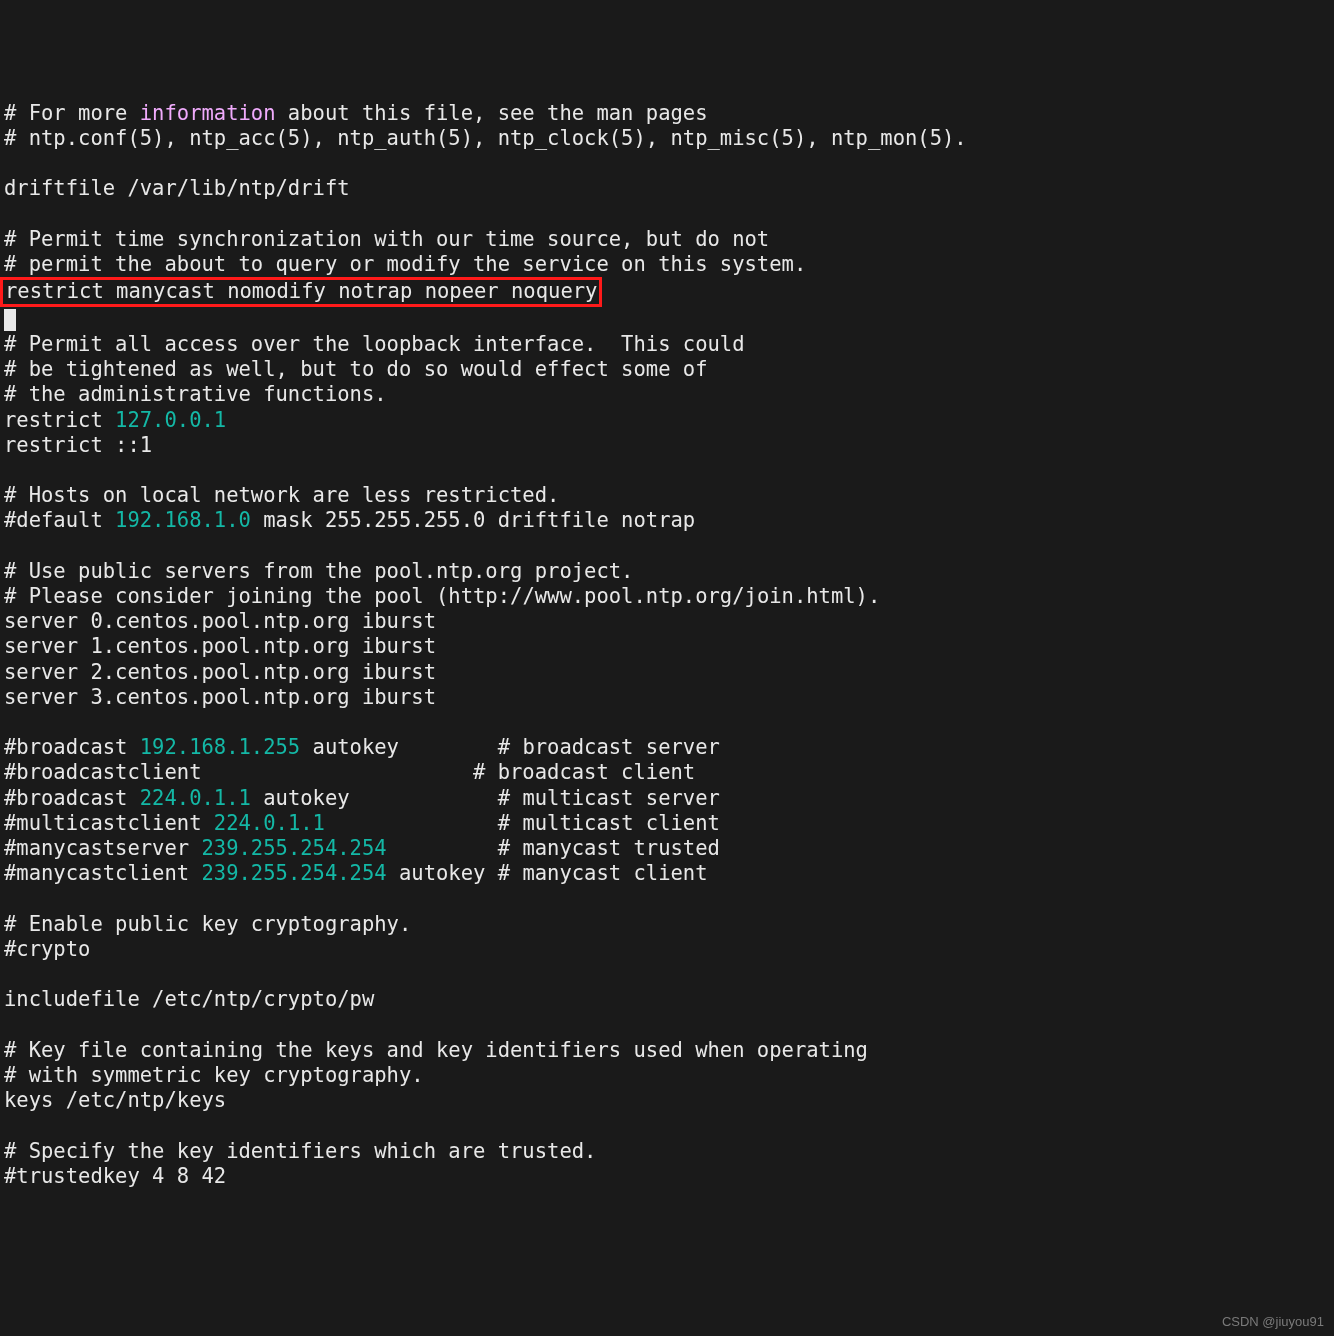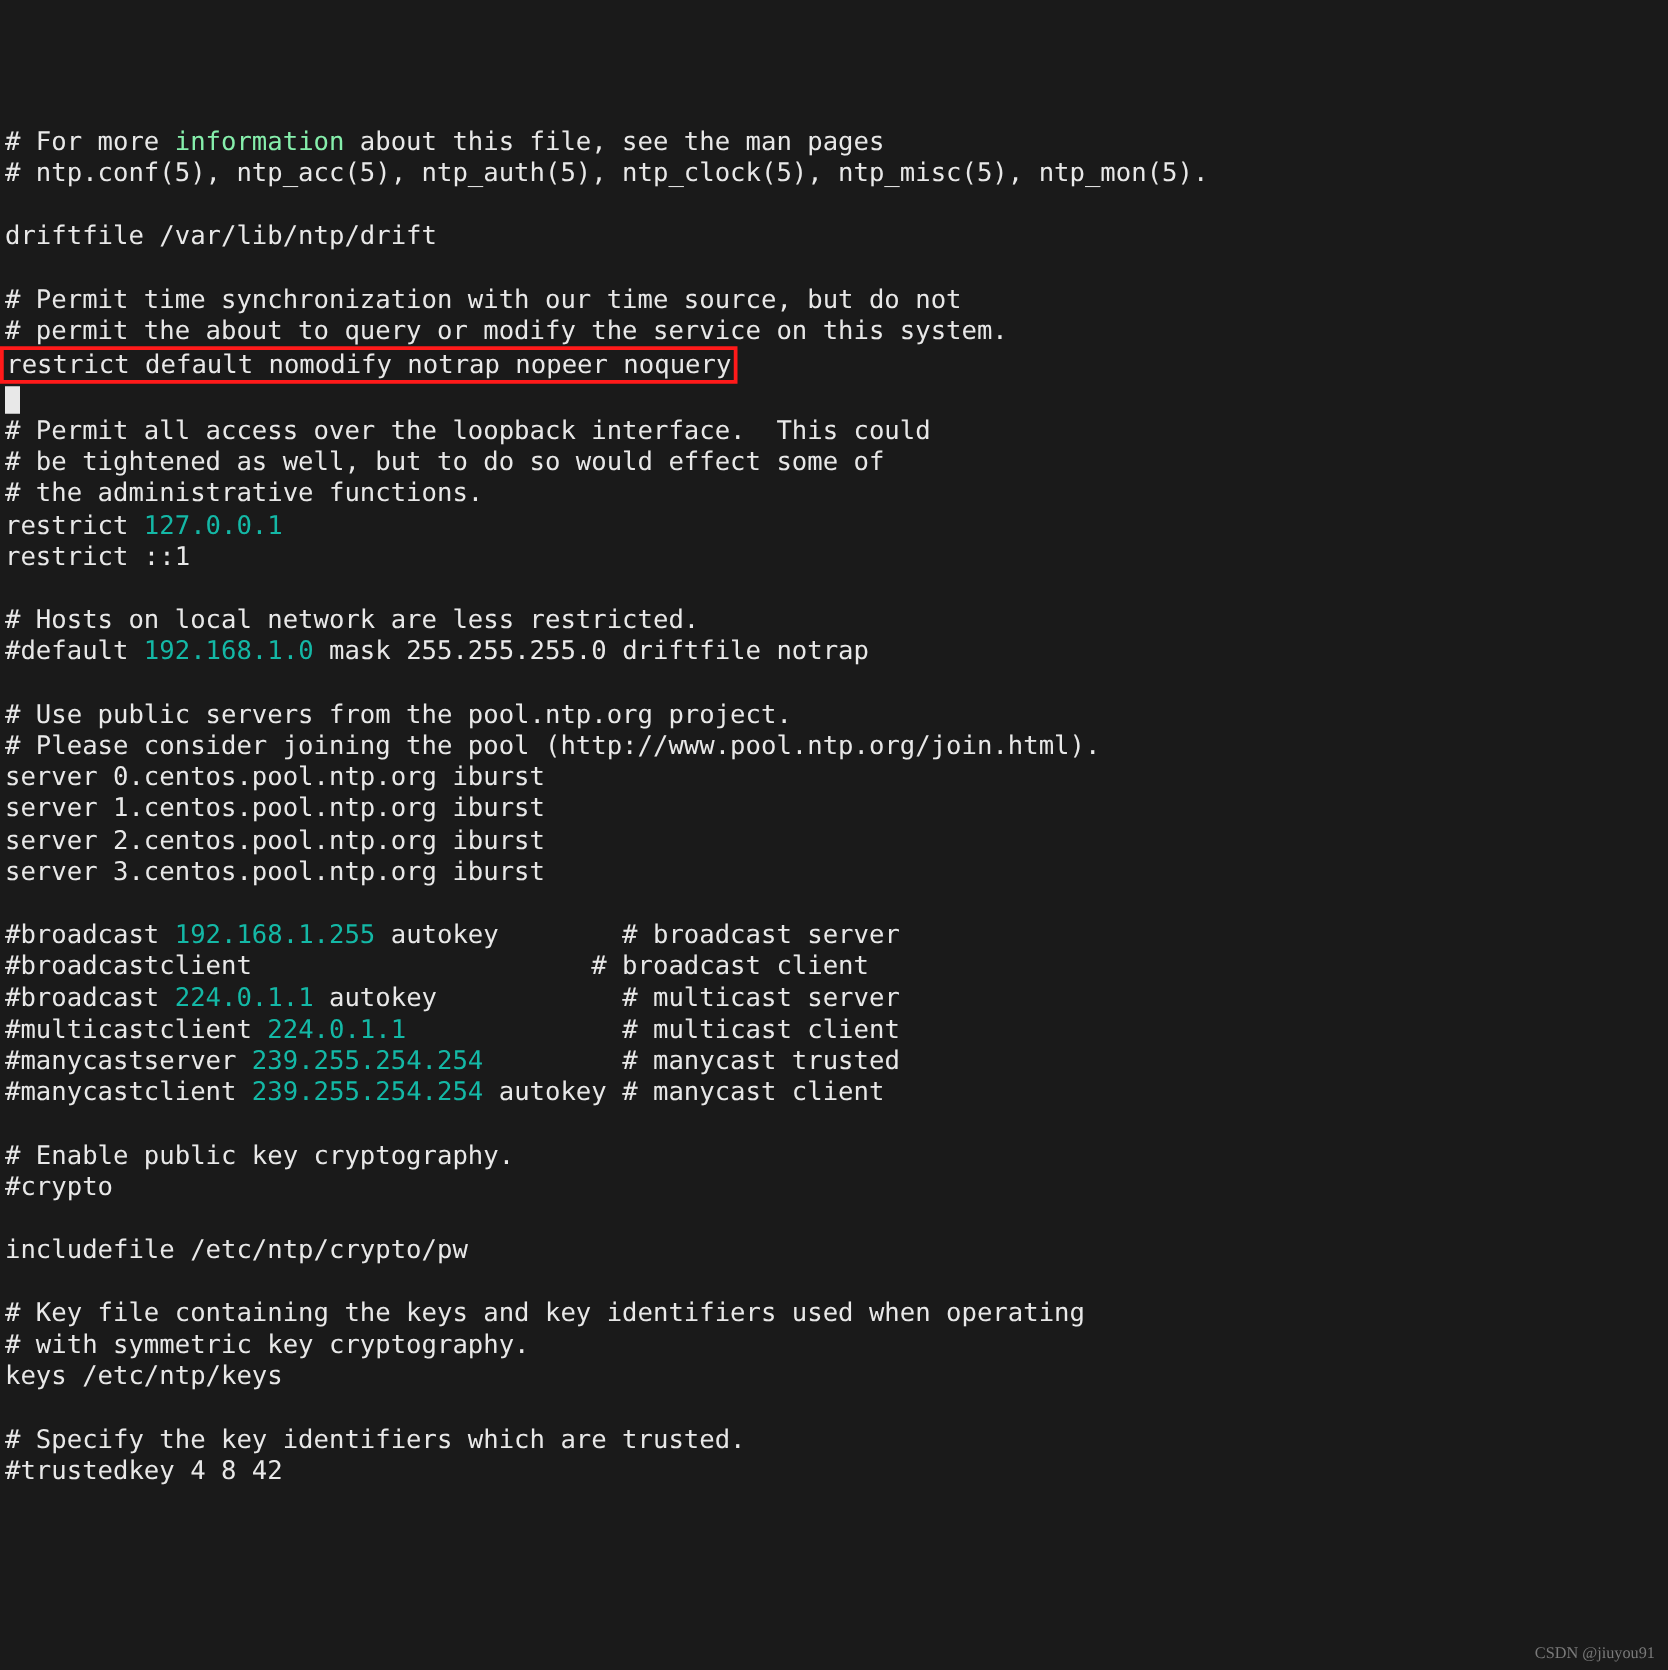--- a/index.html
+++ b/index.html
@@ -9,21 +9,21 @@
     font-family: "DejaVu Sans Mono", "Liberation Mono", Consolas, monospace;
     font-size: 20.5px;
     line-height: 1.23;
     padding: 0 4px;
     width: 1334px;
     height: 1336px;
     overflow: hidden;
     white-space: pre;
     position: relative;
   }
-  .cyan   { color: #86efac; }
+  .cyan   { color: #f0abfc; }
   .magenta{ color: #14b8a6; }
   .underline { }
   .highlight-box {
     display: inline-block;
     border: 3px solid #ff1a1a;
     padding: 0 2px;
     margin-left: -4px;
     line-height: 1.15;
   }
   .cursor {
@@ -32,37 +32,37 @@
     height: 22px;
     background: #e8e8e8;
     vertical-align: text-bottom;
   }
   .watermark {
     position: absolute;
     bottom: 6px;
     right: 10px;
     font-size: 13px;
     color: #7a7a7a;
-    font-family: Liberation Serif, serif;
+    font-family: Liberation Sans, sans-serif;
     white-space: nowrap;
   }
 </style>
 </head>
 <body>
 
 
 
 <div><span><span># For more </span><span class="cyan">information</span><span> about this file, see the man pages</span></span>
 <span># ntp.conf(5), ntp_acc(5), ntp_auth(5), ntp_clock(5), ntp_misc(5), ntp_mon(5).</span>
 <span></span>
 <span>driftfile /var/lib/ntp/drift</span>
 <span></span>
 <span># Permit time synchronization with our time source, but do not</span>
 <span># permit the about to query or modify the service on this system.</span>
-<span class="highlight-box"><span>restrict default nomodify notrap nopeer noquery</span></span>
+<span class="highlight-box"><span>restrict manycast nomodify notrap nopeer noquery</span></span>
 <span class="cursor"></span>
 <span># Permit all access over the loopback interface.  This could</span>
 <span># be tightened as well, but to do so would effect some of</span>
 <span># the administrative functions.</span>
 <span><span>restrict </span><span class="magenta">127.0.0.1</span></span>
 <span>restrict ::1</span>
 <span></span>
 <span># Hosts on local network are less restricted.</span>
 <span><span>#default </span><span class="magenta">192.168.1.0</span><span> mask 255.255.255.0 driftfile notrap</span></span>
 <span></span>

